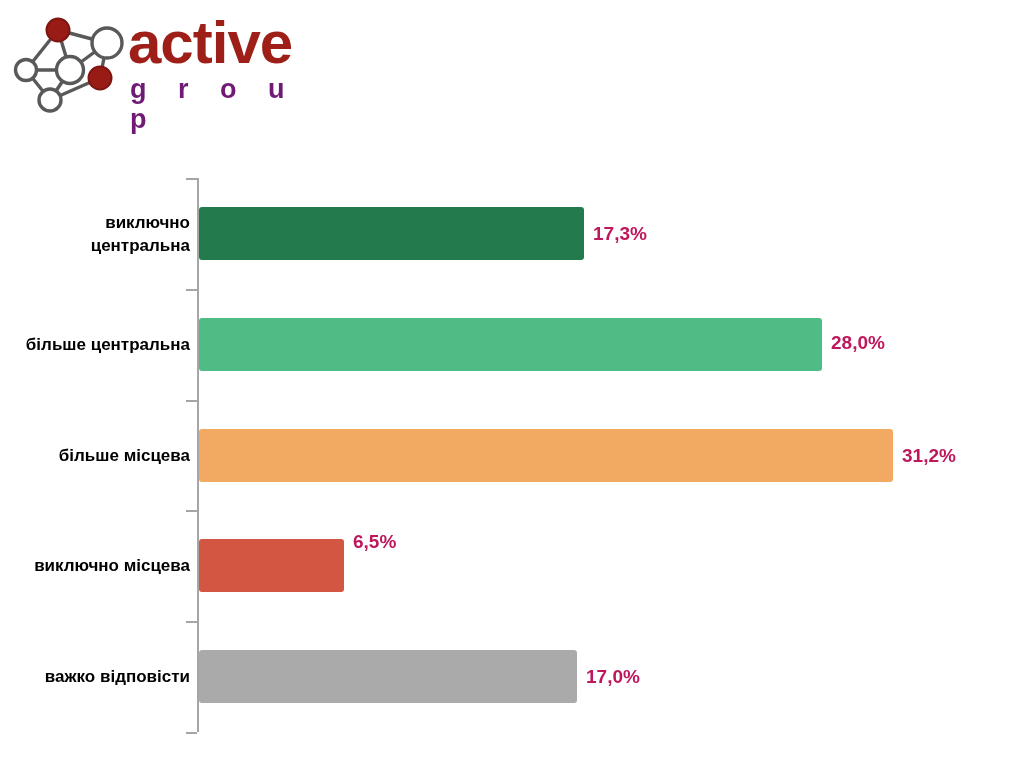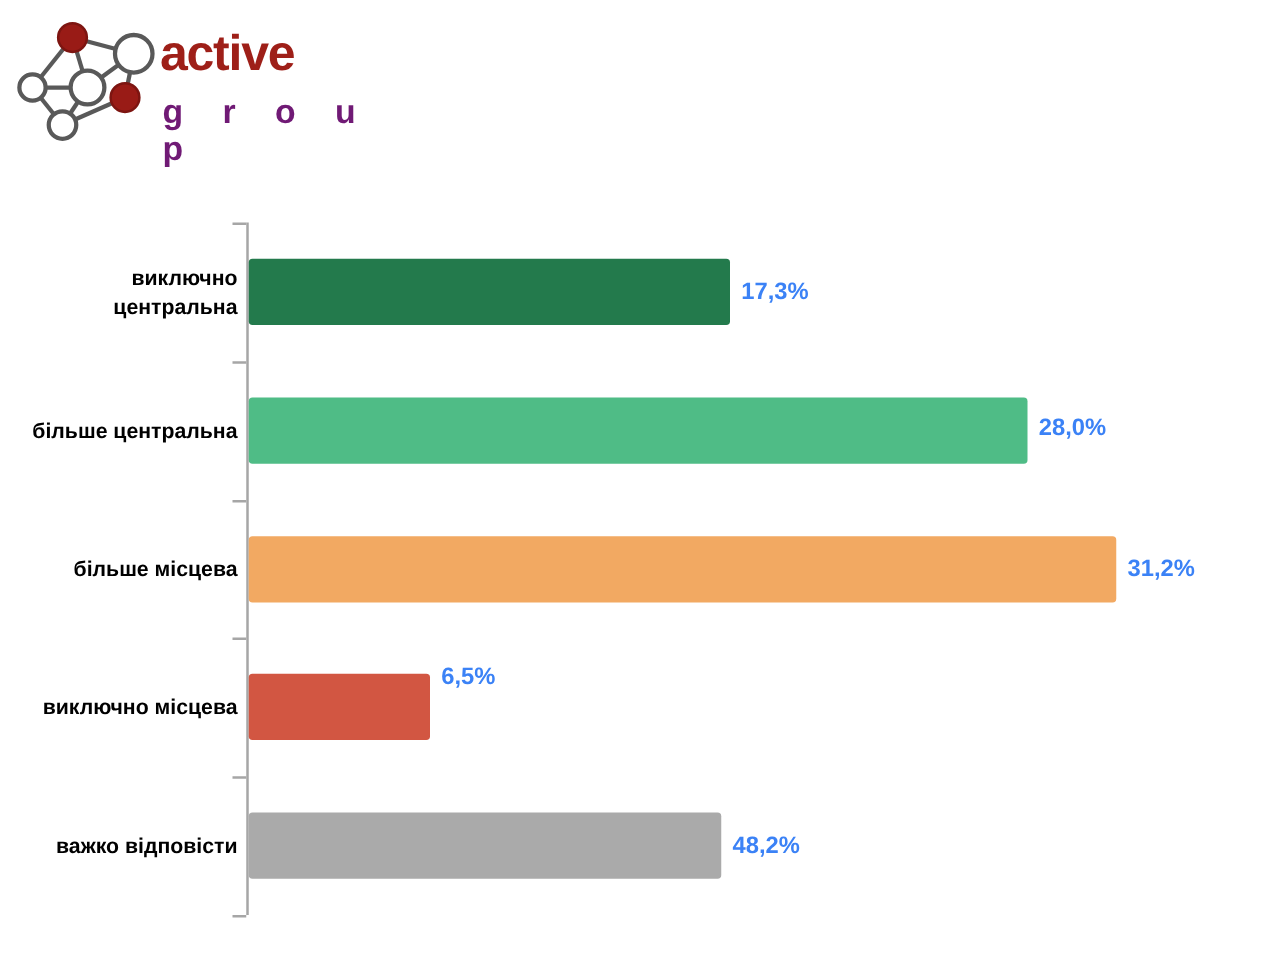--- a/index.html
+++ b/index.html
@@ -43,21 +43,21 @@
     left: 120px;
     top: 6px;
     width: 190px;
     height: 100px;
   }
   #logo-active {
     position: absolute;
     left: 0;
     top: 0;
     width: 190px;
-    font-size: 40px;
+    font-size: 60px;
     font-weight: bold;
     color: #9e1f18;
     letter-spacing: -1px;
     line-height: 62px;
   }
   #logo-group {
     position: absolute;
     left: 2px;
     top: 62px;
     width: 190px;
@@ -127,21 +127,21 @@
   .bar-rect {
     position: absolute;
     left: 199px;
     border-radius: 3px;
   }
 
   .bar-value {
     position: absolute;
     font-size: 19px;
     font-weight: bold;
-    color: #3b82f6;
+    color: #be185d;
     white-space: nowrap;
     line-height: 22px;
     text-align: center;
   }
 </style>
 </head>
 <body>
 
 <div id="header">
 
@@ -204,16 +204,16 @@
         <div class="bar-value" style="left: 902px; top: 445px;">31,2%</div>
       </div>
       <div class="bar-row">
         <div class="bar-label" style="right: 834px; width: 200px; top: 554px;">виключно місцева</div>
         <div class="bar-rect" style="top: 539px; height: 53px; width: 145px; background: rgb(210, 86, 66);"></div>
         <div class="bar-value" style="left: 353px; top: 531px;">6,5%</div>
       </div>
       <div class="bar-row">
         <div class="bar-label" style="right: 834px; width: 200px; top: 665px;">важко відповісти</div>
         <div class="bar-rect" style="top: 650px; height: 53px; width: 378px; background: rgb(170, 170, 170);"></div>
-        <div class="bar-value" style="left: 586px; top: 666px;">48,2%</div>
+        <div class="bar-value" style="left: 586px; top: 666px;">17,0%</div>
       </div>
     </div>
 </div>
 
 </body></html>

